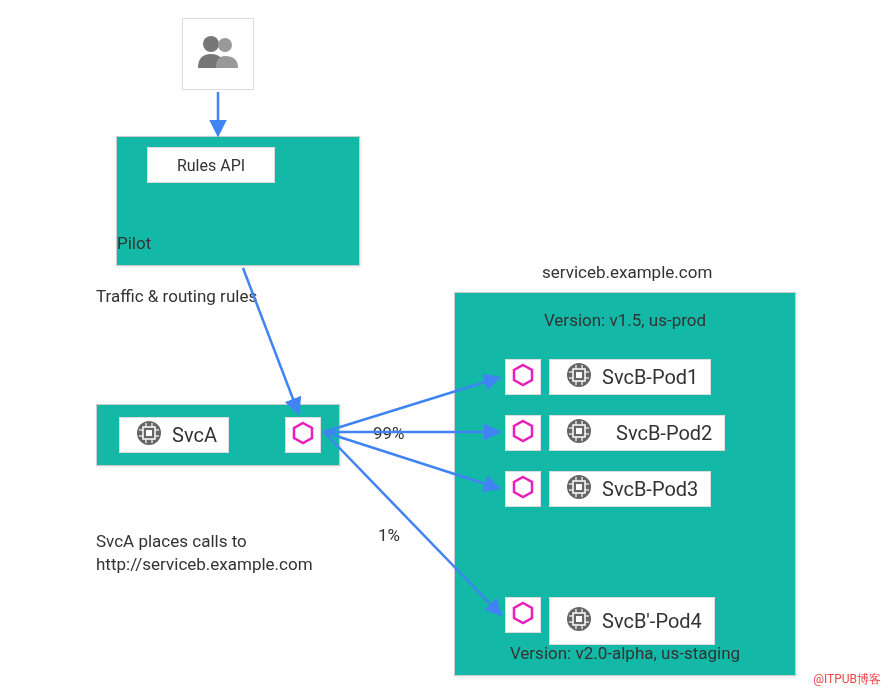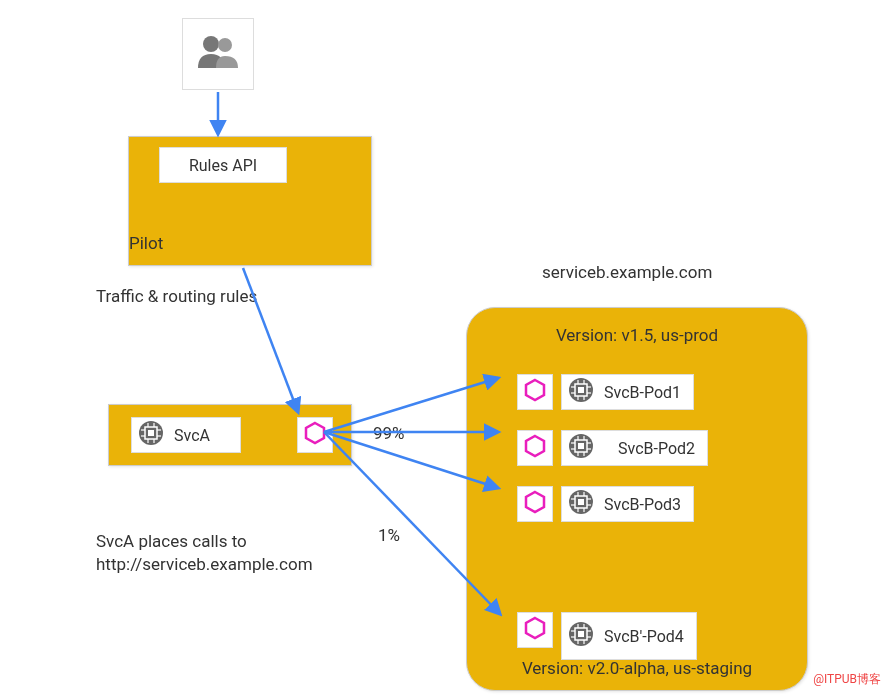--- a/index.html
+++ b/index.html
@@ -6,43 +6,42 @@
   body {
     font-family: -apple-system, BlinkMacSystemFont, "Segoe UI", Roboto, Arial, sans-serif;
     background: #ffffff;
     width: 889px;
     height: 696px;
     position: relative;
     color: #333;
   }
   .box {
     position: absolute;
-    background: #eab308;
+    background: #14b8a6;
     border: 1px solid #ccc;
     box-shadow: 1px 1px 3px rgba(0,0,0,0.1);
-    margin-left: 12px;
   }
   .white-box {
     position: absolute;
     background: #fff;
     border: 1px solid #ddd;
     display: flex;
     align-items: center;
     justify-content: center;
     font-size: 16px;
   }
   .chip-box {
     position: absolute;
     background: #fff;
     border: 1px solid #ddd;
     display: flex;
     align-items: center;
     gap: 10px;
-    padding: 4px 12px 4px 6px;
-    font-size: 16px;
+    padding: 4px 12px 4px 16px;
+    font-size: 20px;
   }
   .hex-box {
     position: absolute;
     background: #fff;
     border: 1px solid #ddd;
     display: flex;
     align-items: center;
     justify-content: center;
     width: 36px;
     height: 36px;
@@ -116,21 +115,21 @@
         <polygon points="12,2 21,7 21,17 12,22 3,17 3,7" fill="none" stroke="#e91ebd" stroke-width="2.5"></polygon>
       </svg>
     </span>
   </div>
 </div>
 
 <div class="label" style="left:96px; top:530px; width:260px;">SvcA places calls to http://serviceb.example.com</div>
 
 <div class="label" style="left:542px; top:261px;">serviceb.example.com</div>
 
-<div class="box" style="left:454px; top:307px; width:342px; height:384px;border-radius:29px;">
+<div class="box" style="left:454px; top:292px; width:342px; height:384px;">
   <div class="label" style="left:0; right:0; top:16px; text-align:center;">Version: v1.5, us-prod</div>
 
   <div class="hex-box" style="left:50px; top:66px;">
     <span class="hex-icon">
       <svg width="24" height="24" viewBox="0 0 24 24">
           <polygon points="12,2 21,7 21,17 12,22 3,17 3,7" fill="none" stroke="#e91ebd" stroke-width="2.5"></polygon>
         </svg>
     </span>
   </div>
   <div class="chip-box" style="left:94px; top:66px; height:36px;">

